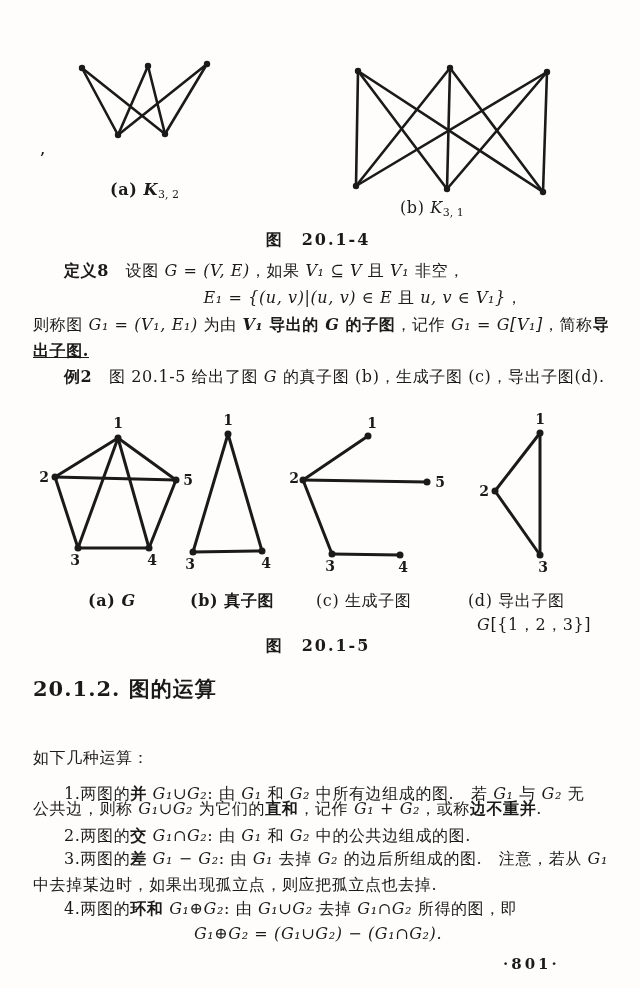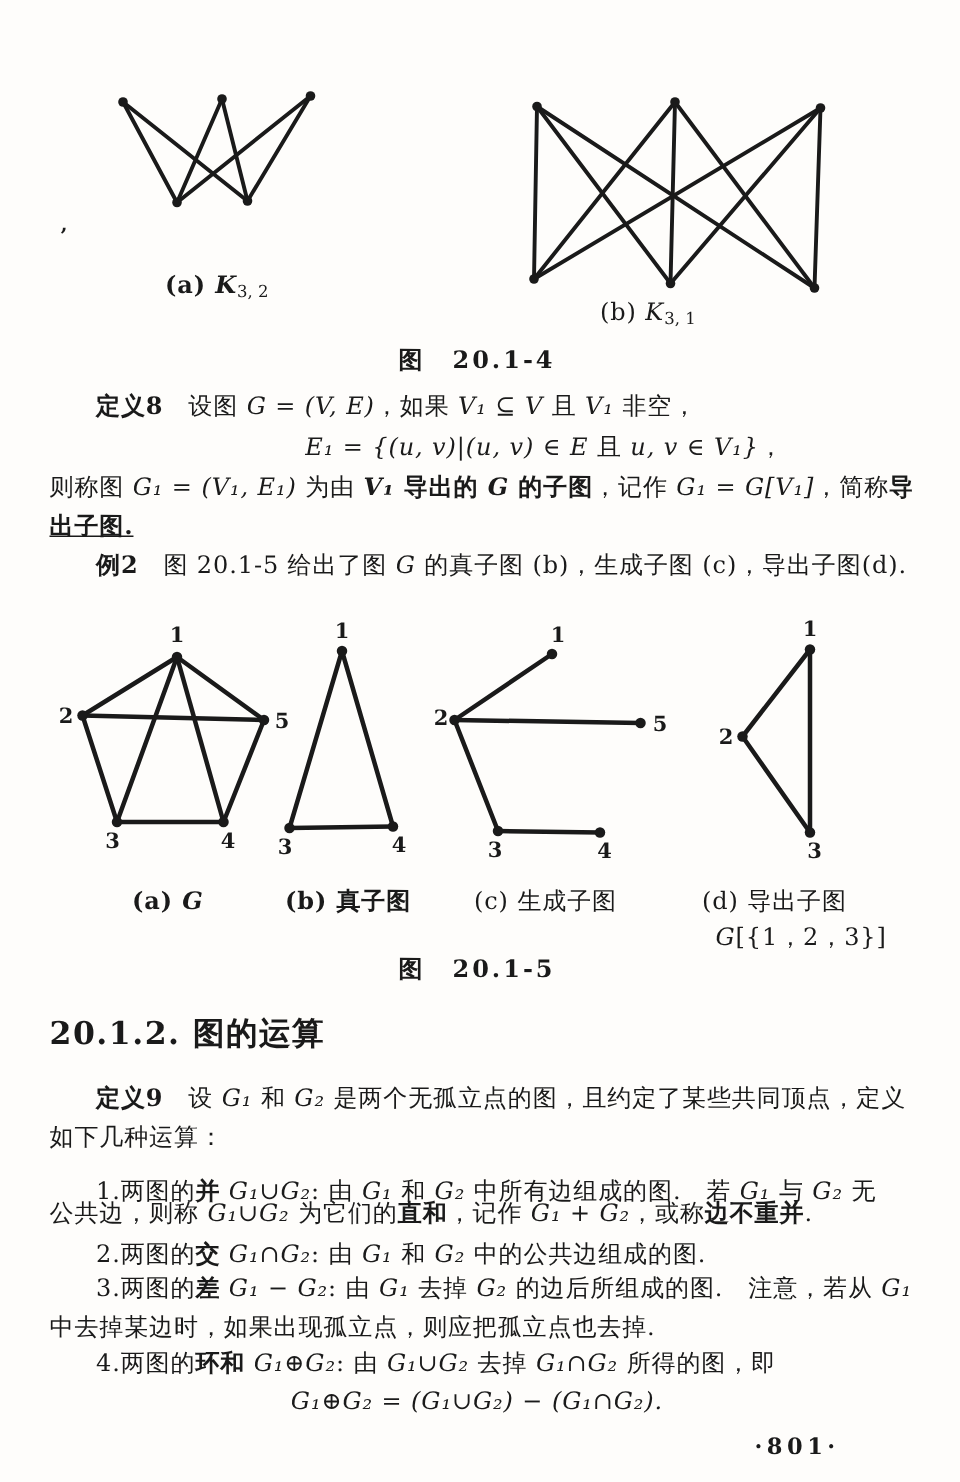--- a/index.html
+++ b/index.html
@@ -138,21 +138,20 @@
 
   <div class="line" style="left:88px;top:591px;"><span class="b">(a) </span><span class="b i">G</span></div>
   <div class="line" style="left:178px;top:591px;margin-left:12px;"><span class="b">(b) </span><span class="b">真子图</span></div>
   <div class="line" style="left:316px;top:591px;"><span>(c) 生成子图</span></div>
   <div class="line" style="left:468px;top:591px;"><span>(d) 导出子图</span></div>
   <div class="line" style="left:477px;top:615px;"><span class="i">G</span><span>[{1，2，3}]</span></div>
   <div class="line centered figcap" style="top:636px;">图　20.1-5</div>
 
   <div class="line heading" style="left:33px;top:676px;">20.1.2. 图的运算</div>
 
-  <div class="line" style="left:64px;top:722px;"><span class="b">定义9</span><span>　设 </span><span class="i">G₁</span><span> 和 </span><span class="i">G₂</span><span> 是两个无孤立点的图，且约定了某些共同顶点，定义</span></div>
   <div class="line" style="left:33px;top:748px;"><span>如下几种运算：</span></div>
 
   <div class="line" style="left:64px;top:784px;"><span>1.两图的</span><span class="b">并</span><span> </span><span class="i">G₁∪G₂</span><span>: 由 </span><span class="i">G₁</span><span> 和 </span><span class="i">G₂</span><span> 中所有边组成的图.　若 </span><span class="i">G₁</span><span> 与 </span><span class="i">G₂</span><span> 无</span></div>
   <div class="line" style="left:33px;top:799px;"><span>公共边，则称 </span><span class="i">G₁∪G₂</span><span> 为它们的</span><span class="b">直和</span><span>，记作 </span><span class="i">G₁ + G₂</span><span>，或称</span><span class="b">边不重并</span><span>.</span></div>
   <div class="line" style="left:64px;top:826px;"><span>2.两图的</span><span class="b">交</span><span> </span><span class="i">G₁∩G₂</span><span>: 由 </span><span class="i">G₁</span><span> 和 </span><span class="i">G₂</span><span> 中的公共边组成的图.</span></div>
   <div class="line" style="left:64px;top:849px;"><span>3.两图的</span><span class="b">差</span><span> </span><span class="i">G₁ − G₂</span><span>: 由 </span><span class="i">G₁</span><span> 去掉 </span><span class="i">G₂</span><span> 的边后所组成的图.　注意，若从 </span><span class="i">G₁</span></div>
   <div class="line" style="left:33px;top:875px;"><span>中去掉某边时，如果出现孤立点，则应把孤立点也去掉.</span></div>
   <div class="line" style="left:64px;top:899px;"><span>4.两图的</span><span class="b">环和</span><span> </span><span class="i">G₁⊕G₂</span><span>: 由 </span><span class="i">G₁∪G₂</span><span> 去掉 </span><span class="i">G₁∩G₂</span><span> 所得的图，即</span></div>
   <div class="line centered" style="top:924px;"><span class="i">G₁⊕G₂ = (G₁∪G₂) − (G₁∩G₂).</span></div>
 

